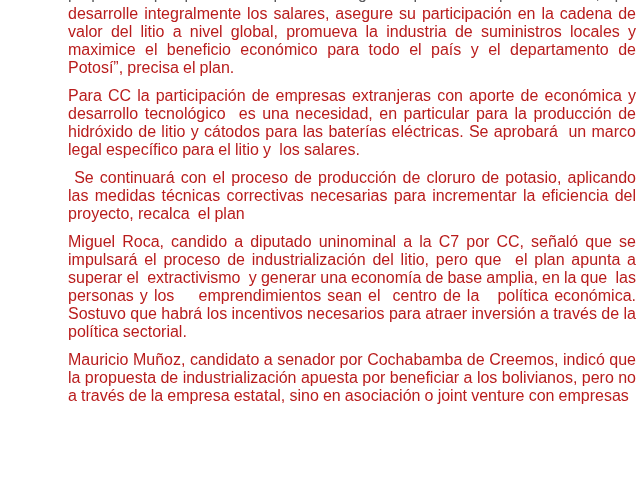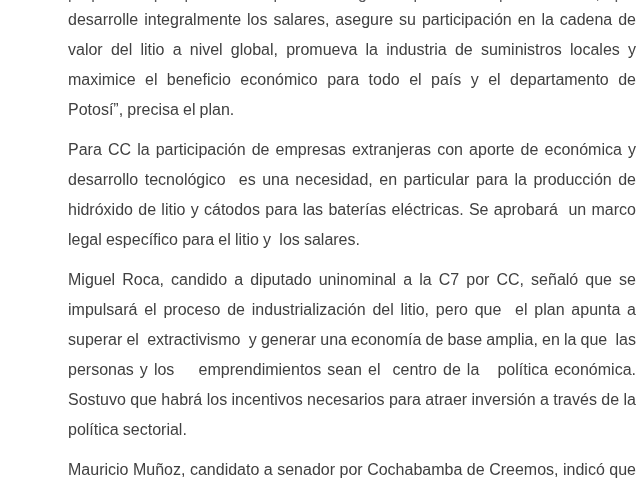--- a/index.html
+++ b/index.html
@@ -17,25 +17,25 @@
   .article {
     position: absolute;
     left: 68px;
     top: 5px;
     width: 568px;
     color: #58585b;
   }
   .article p {
     margin: 0 0 10px 0;
     font-size: 16px;
-    line-height: 30px;
+    line-height: 18px;
     text-align: justify;
     white-space: pre-wrap;
     word-spacing: -0.3px;
-    color: #404040;
+    color: #b91c1c;
   }
   
   .clipped-line {
     position: absolute;
     left: 68px;
     top: -17px;
     width: 568px;
     font-size: 16px;
     line-height: 22px;
     text-align: justify;
@@ -46,15 +46,16 @@
   }
 </style>
 </head>
 <body>
 
 <div class="clipped-line">propuesta que plantea un plan de negocios para la empresa estatal, que</div>
 
 <div class="article">
   <p>desarrolle integralmente los salares, asegure su participación en la cadena de valor del litio a nivel global, promueva la industria de suministros locales y maximice el beneficio económico para todo el país y el departamento de Potosí”, precisa el plan.</p>
   <p>Para CC la participación de empresas extranjeras con aporte de económica y desarrollo tecnológico  es una necesidad, en particular para la producción de hidróxido de litio y cátodos para las baterías eléctricas. Se aprobará  un marco legal específico para el litio y  los salares.</p>
+  <p> Se continuará con el proceso de producción de cloruro de potasio, aplicando las medidas técnicas correctivas necesarias para incrementar la eficiencia del proyecto, recalca  el plan</p>
   <p>Miguel Roca, candido a diputado uninominal a la C7 por CC, señaló que se impulsará el proceso de industrialización del litio, pero que  el plan apunta a superar el  extractivismo  y generar una economía de base amplia, en la que  las personas y los    emprendimientos sean el  centro de la   política económica. Sostuvo que habrá los incentivos necesarios para atraer inversión a través de la política sectorial.</p>
   <p>Mauricio Muñoz, candidato a senador por Cochabamba de Creemos, indicó que la propuesta de industrialización apuesta por beneficiar a los bolivianos, pero no a través de la empresa estatal, sino en asociación o joint venture con empresas</p>
 </div>
 
 </body></html>

